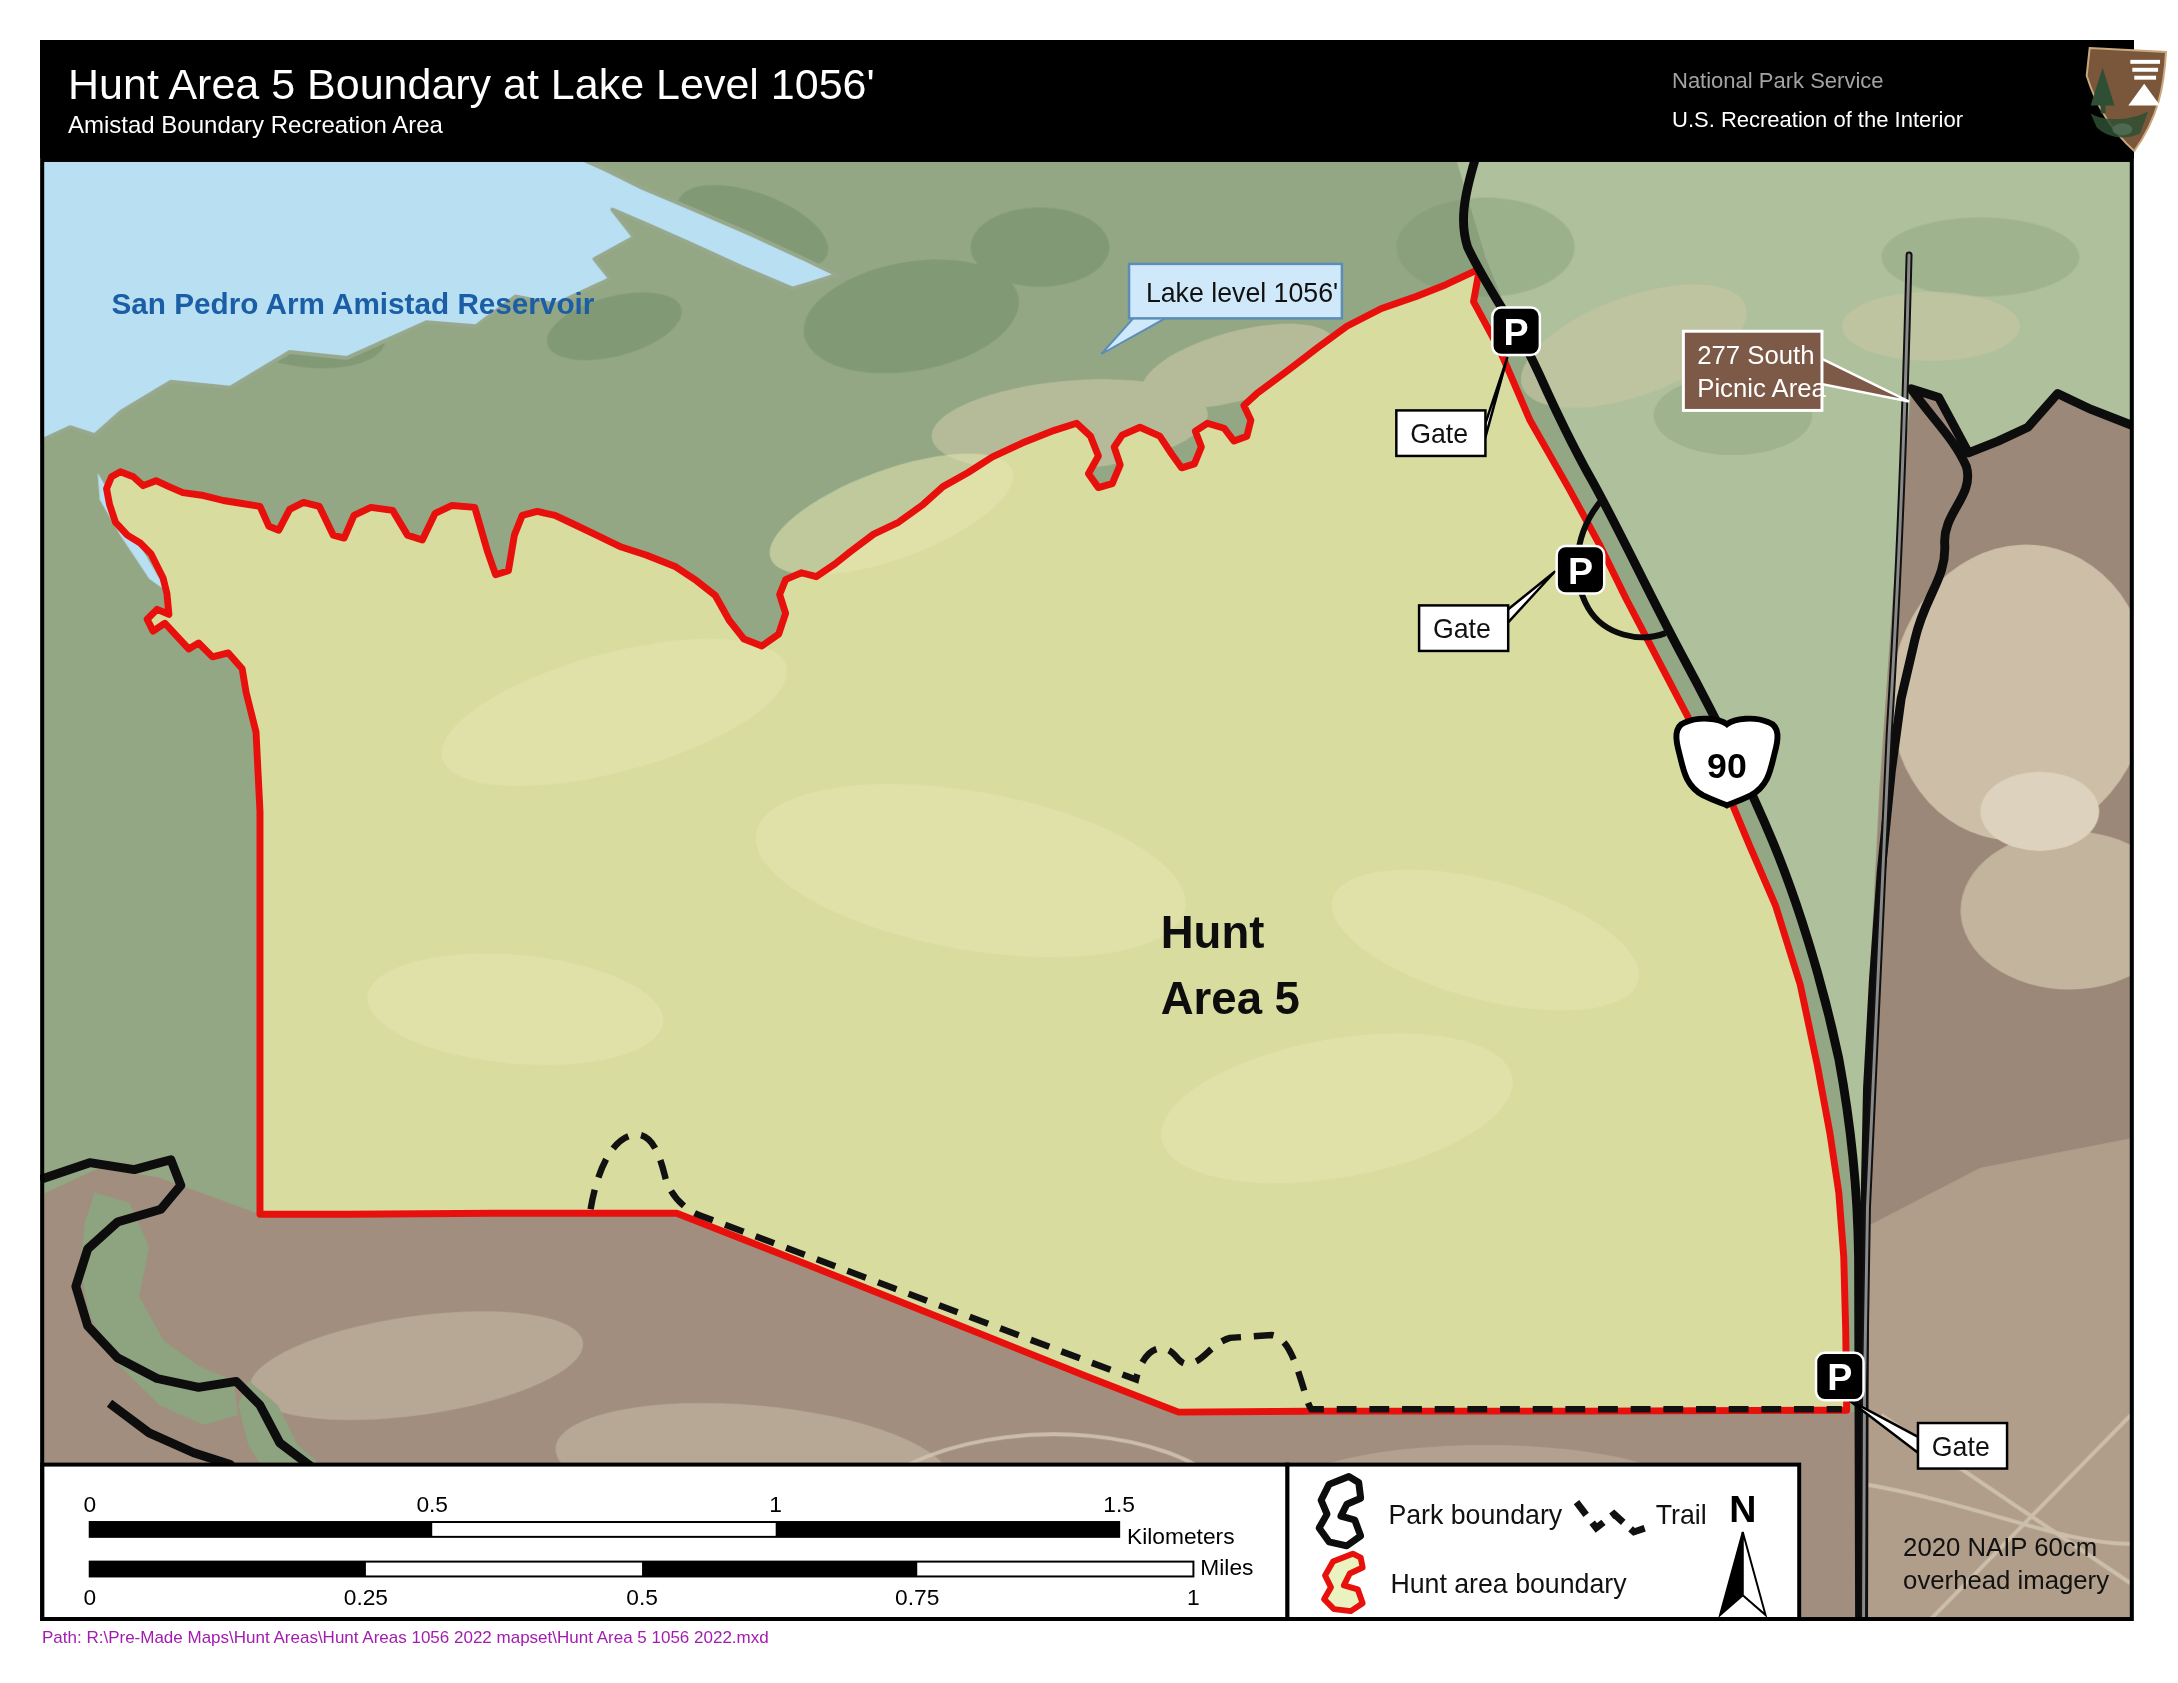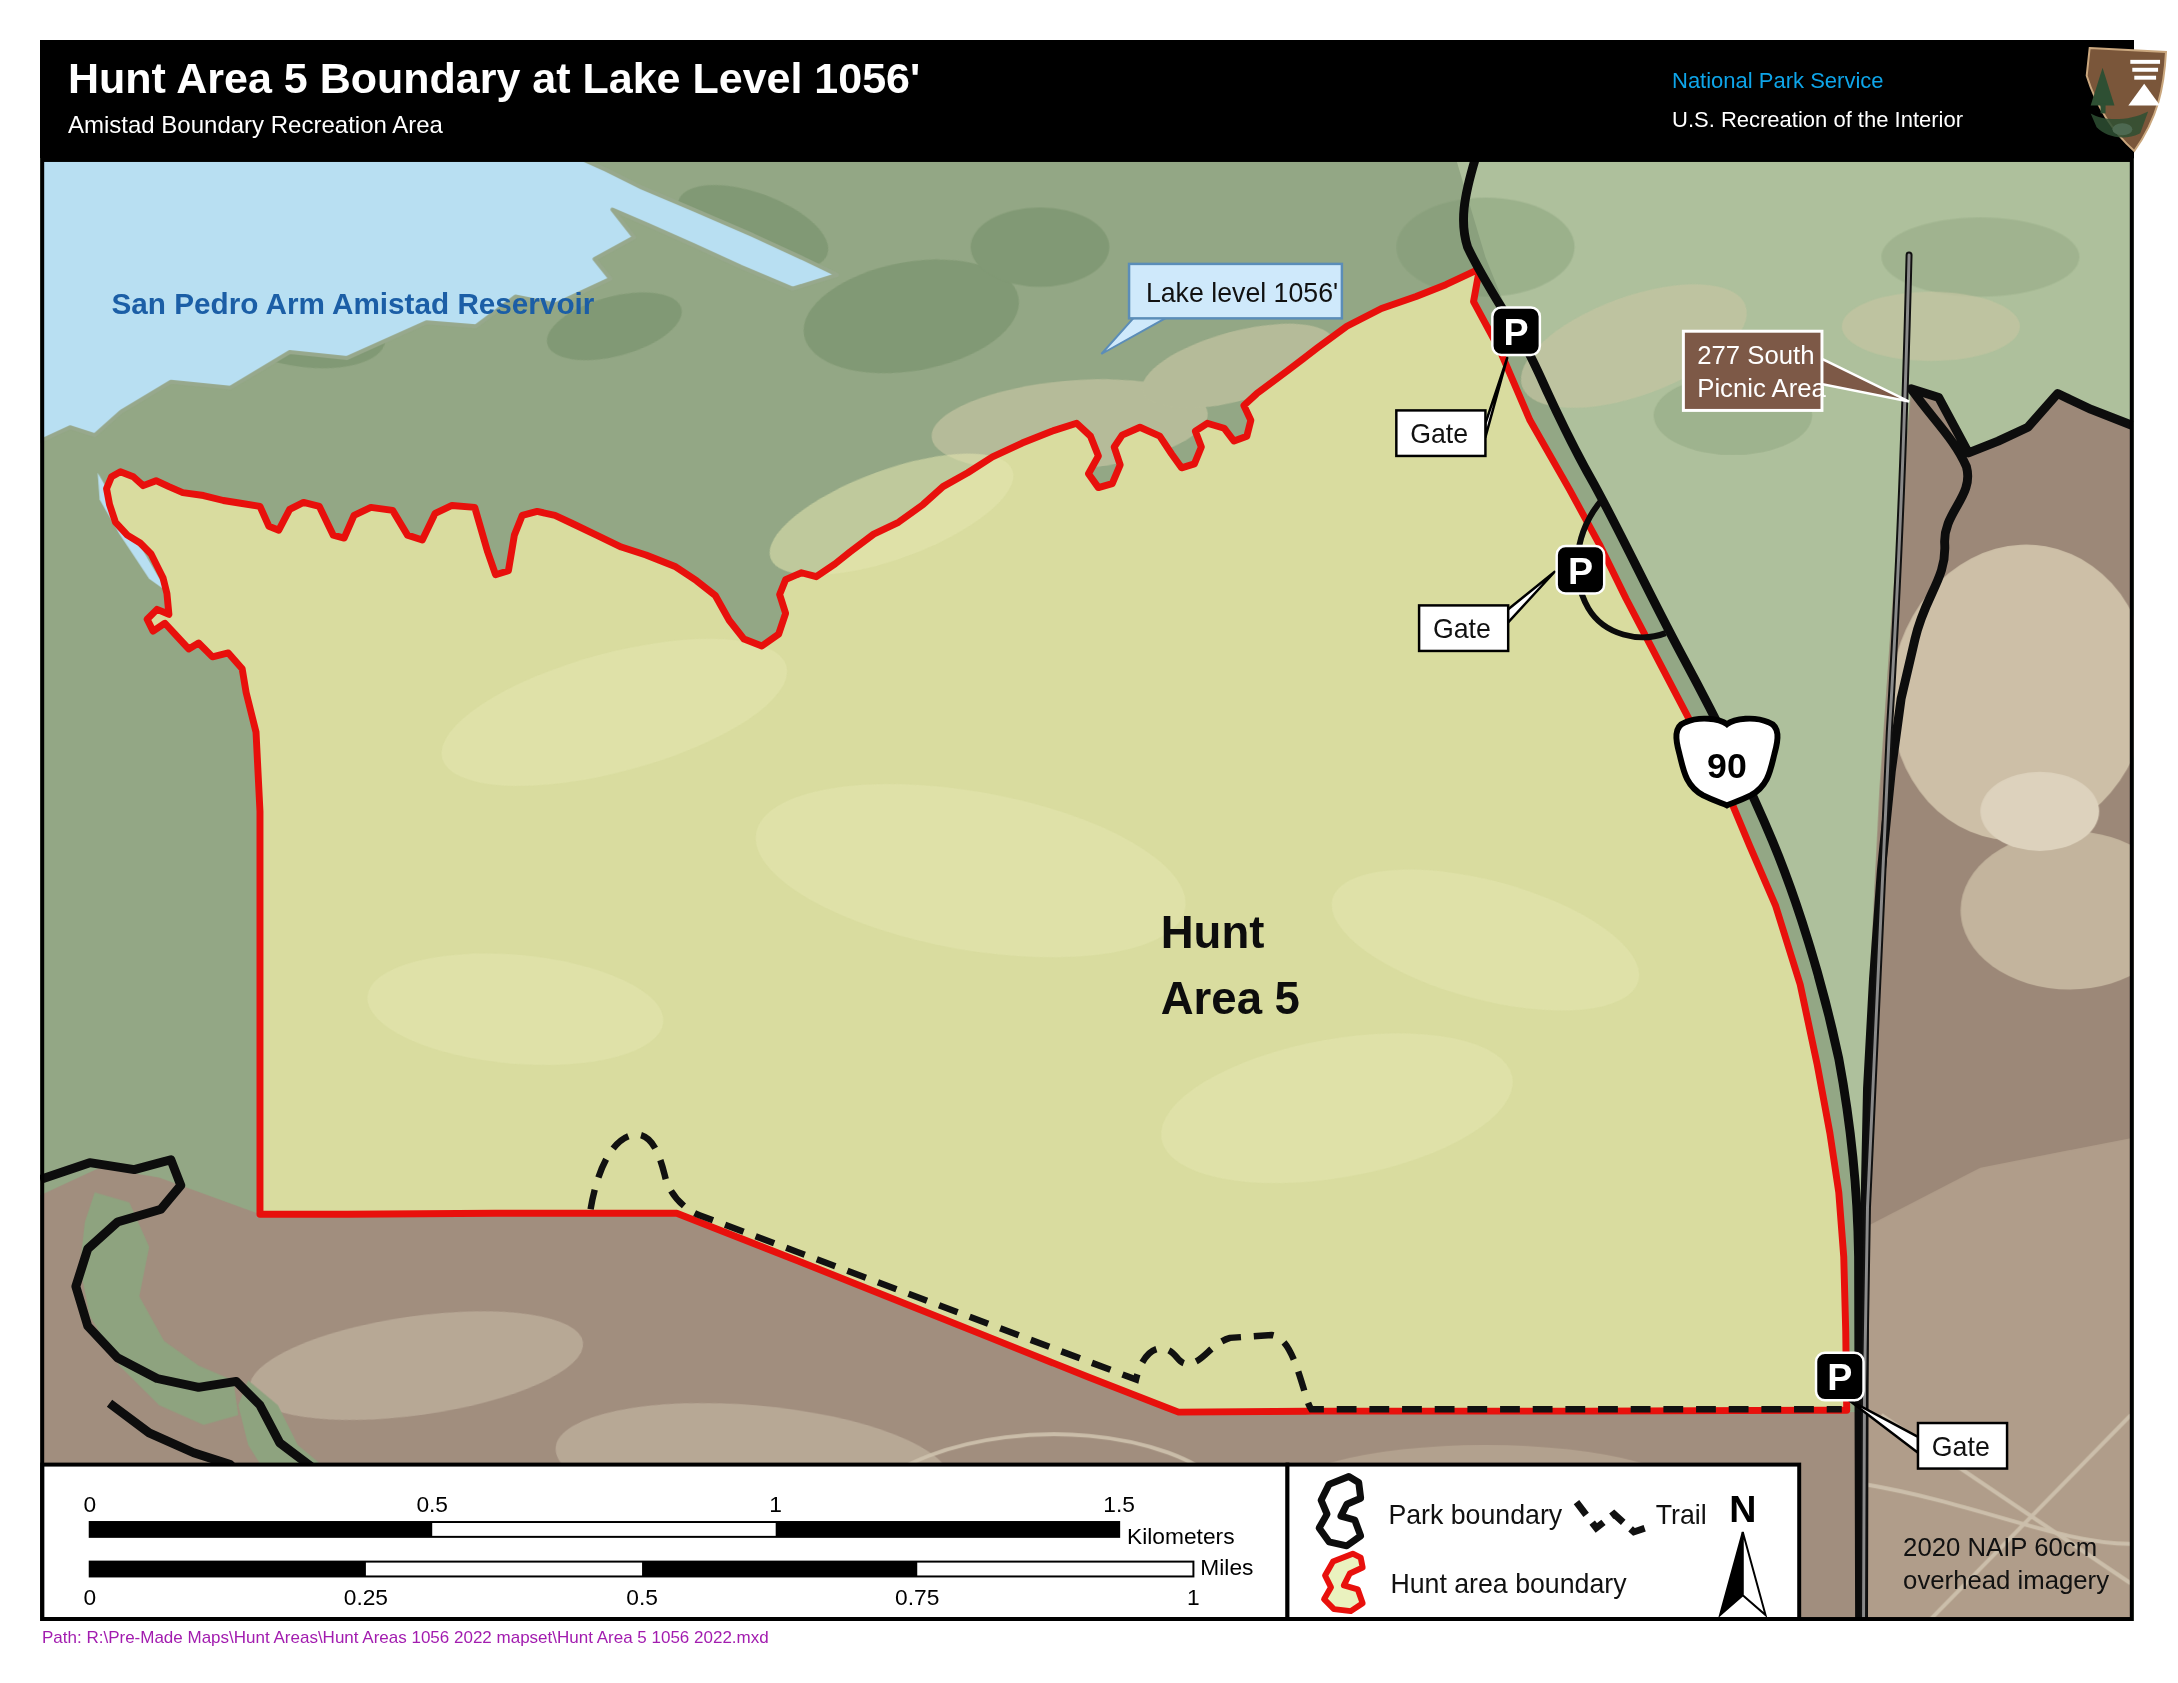--- a/index.html
+++ b/index.html
@@ -1,21 +1,21 @@
 <!DOCTYPE html>
 <html><head>
 <meta charset="utf-8">
 <style>
   html,body{margin:0;padding:0;background:#ffffff;}
   .page{position:relative;width:2178px;height:1683px;background:#ffffff;overflow:hidden;
         font-family:"Liberation Sans", sans-serif;}
   .header{position:absolute;left:40px;top:40px;width:2094px;height:119px;background:#000000;}
-  .header .title{position:absolute;left:28px;top:14px;color:#ffffff;font-size:43px;font-weight:bold;white-space:nowrap;}
+  .header .title{position:absolute;left:28px;top:20px;color:#ffffff;font-size:43px;font-weight:normal;white-space:nowrap;}
   .header .subtitle{position:absolute;left:28px;top:71px;color:#ffffff;font-size:24px;}
-  .header .agency1{position:absolute;left:1632px;top:28px;color:#0ea5e9;font-size:22px;}
+  .header .agency1{position:absolute;left:1632px;top:28px;color:#a3a3a3;font-size:22px;}
   .header .agency2{position:absolute;left:1632px;top:67px;color:#ffffff;font-size:22px;}
   .logo{position:absolute;left:2005px;top:4px;}
   .mapwrap{position:absolute;left:40px;top:158px;width:2094px;height:1463px;}
   .footer{position:absolute;left:42px;top:1628px;color:#a21caf;font-size:17px;}
   text{font-family:"Liberation Sans", sans-serif;}
 </style>
 </head>
 <body>
 
 <div class="page">

